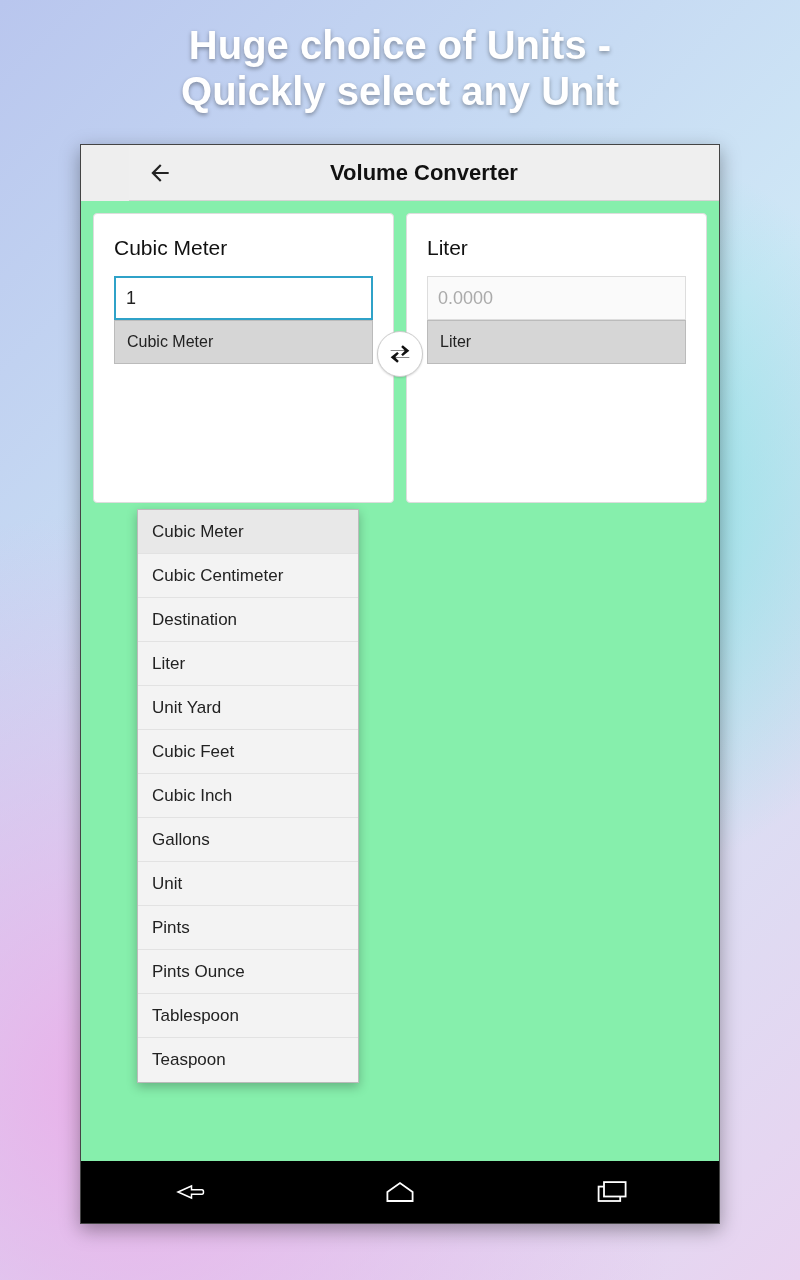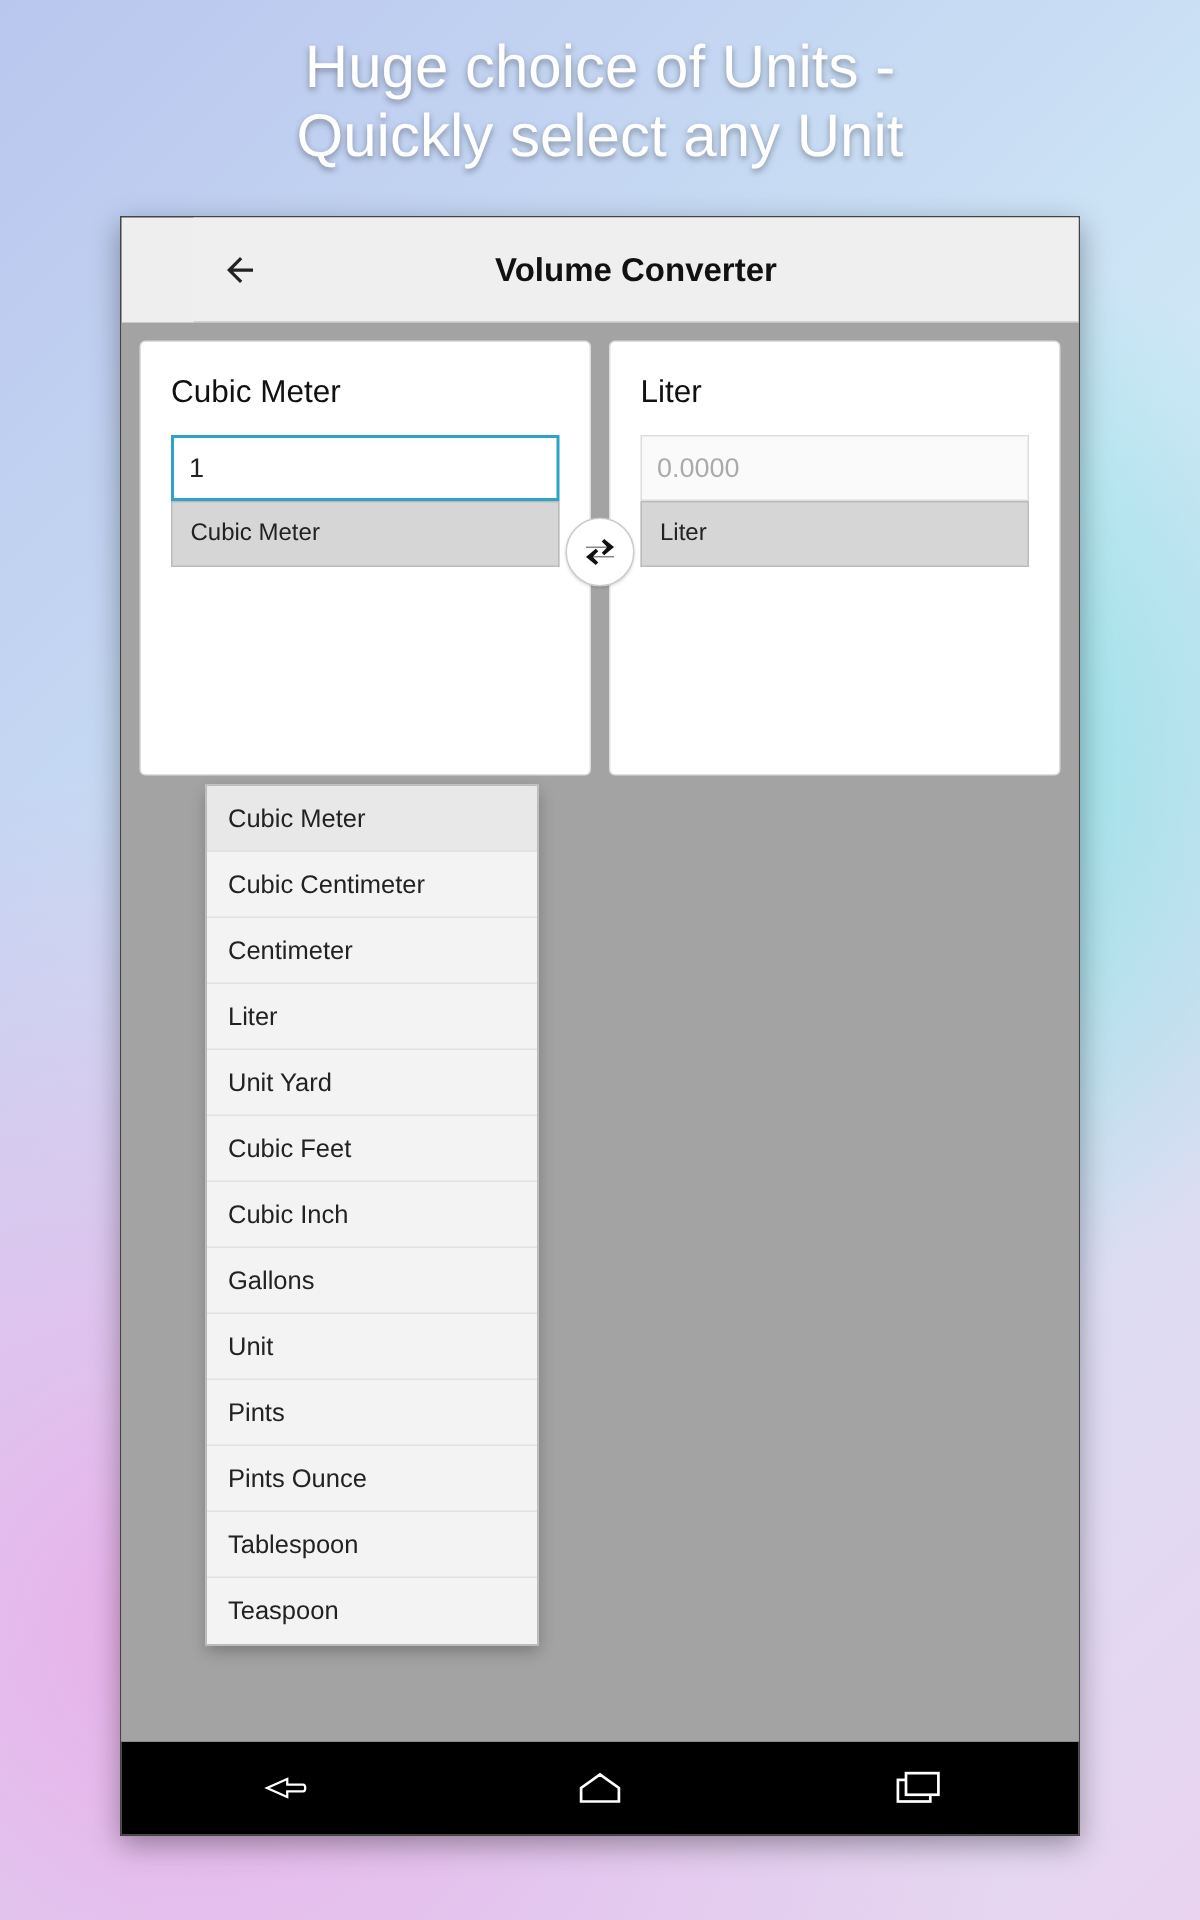--- a/index.html
+++ b/index.html
@@ -9,39 +9,39 @@
       radial-gradient(circle at 70% 40%, rgba(123,226,224,0.9) 0%, rgba(123,226,224,0) 40%),
       radial-gradient(circle at 15% 85%, rgba(236,170,232,0.9) 0%, rgba(236,170,232,0) 45%),
       linear-gradient(135deg, #b9c6ee 0%, #cfe7f6 50%, #e9d3f0 100%);
     display: flex;
     flex-direction: column;
     align-items: center;
   }
   .promo {
     color: #fff;
     font-size: 40px;
-    font-weight: 400;
+    font-weight: 700;
     text-align: center;
     line-height: 1.15;
     margin-top: 22px;
     text-shadow: 0 2px 4px rgba(0,0,0,0.35);
   }
   .device {
     width: 640px;
     height: 1080px;
     margin-top: 30px;
     background: #eeeeee;
     border: 1px solid #444;
     box-shadow: 0 6px 18px rgba(0,0,0,0.35);
     display: flex;
     flex-direction: column;
     position: relative;
   }
   .app-bar {
-    height: 70px;
+    height: 56px;
     display: flex;
     align-items: center;
     padding: 0 16px;
     background: #efefef;
     border-bottom: 1px solid #d4d4d4;
     position: relative;
     margin-left: 48px;
   }
   .back-arrow {
     width: 30px; height: 30px;
@@ -53,21 +53,21 @@
     position: absolute;
     left: 0; right: 0;
     text-align: center;
     font-size: 22px;
     font-weight: 700;
     color: #111;
     pointer-events: none;
   }
   .content {
     flex: 1;
-    background: #a3a3a3;
+    background: #86efac;
     padding: 12px;
     position: relative;
   }
   .panels {
     display: flex;
     gap: 12px;
     position: relative;
   }
   .panel {
     flex: 1;
@@ -200,21 +200,21 @@
         <svg viewBox="0 0 24 24">
           <path d="M4 9h12l-3-3 1.4-1.4L20 9.2l-5.6 4.6L13 12.4l3-3H4zM20 15H8l3 3-1.4 1.4L4 14.8l5.6-4.6L11 11.6l-3 3h12z"></path>
         </svg>
       </div>
 
     </div>
 
     <div class="dropdown" id="dropdown-list">
         <div class="dropdown-item selected">Cubic Meter</div>
         <div class="dropdown-item">Cubic Centimeter</div>
-        <div class="dropdown-item">Centimeter</div>
+        <div class="dropdown-item">Destination</div>
         <div class="dropdown-item">Liter</div>
         <div class="dropdown-item">Unit Yard</div>
         <div class="dropdown-item">Cubic Feet</div>
         <div class="dropdown-item">Cubic Inch</div>
         <div class="dropdown-item">Gallons</div>
         <div class="dropdown-item">Unit</div>
         <div class="dropdown-item">Pints</div>
         <div class="dropdown-item">Pints Ounce</div>
         <div class="dropdown-item">Tablespoon</div>
         <div class="dropdown-item">Teaspoon</div>

